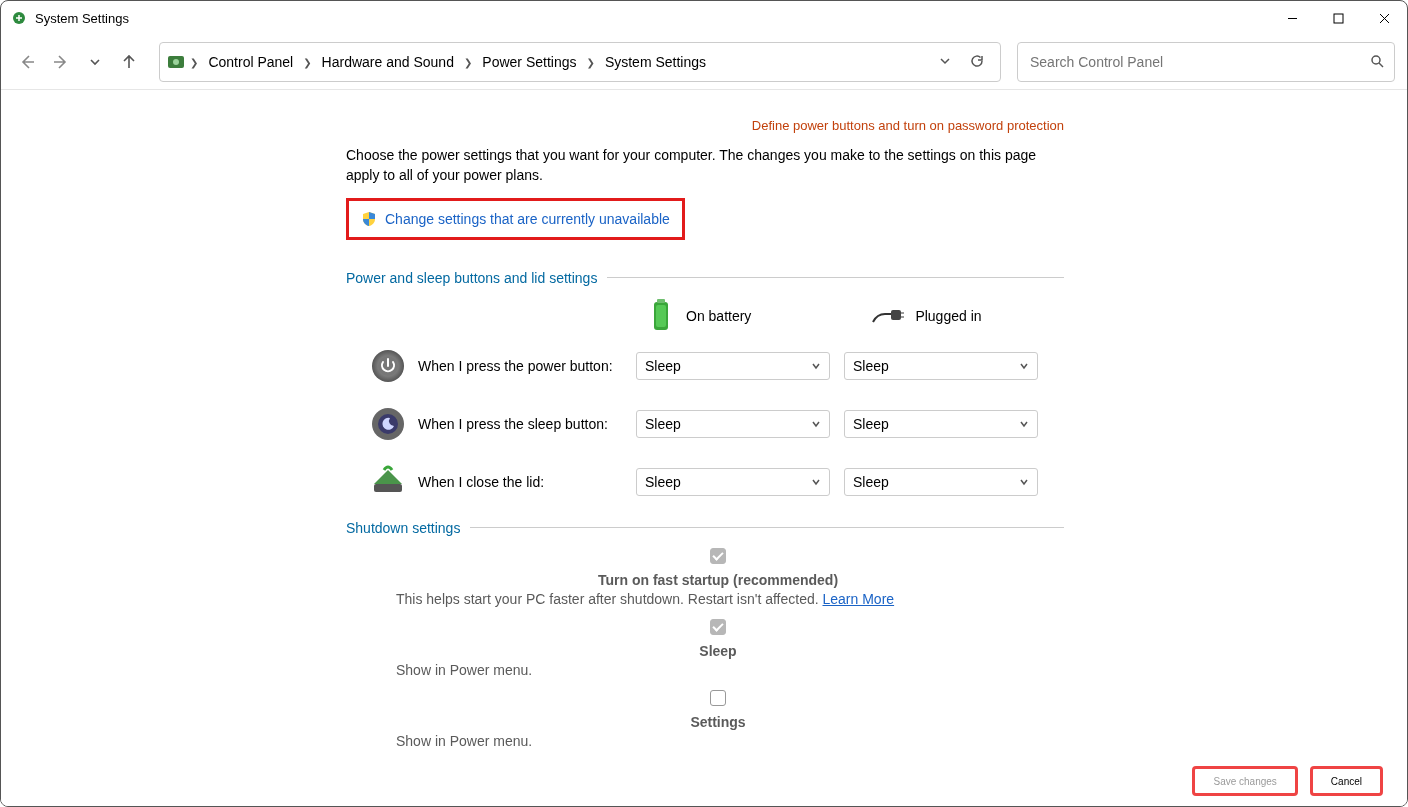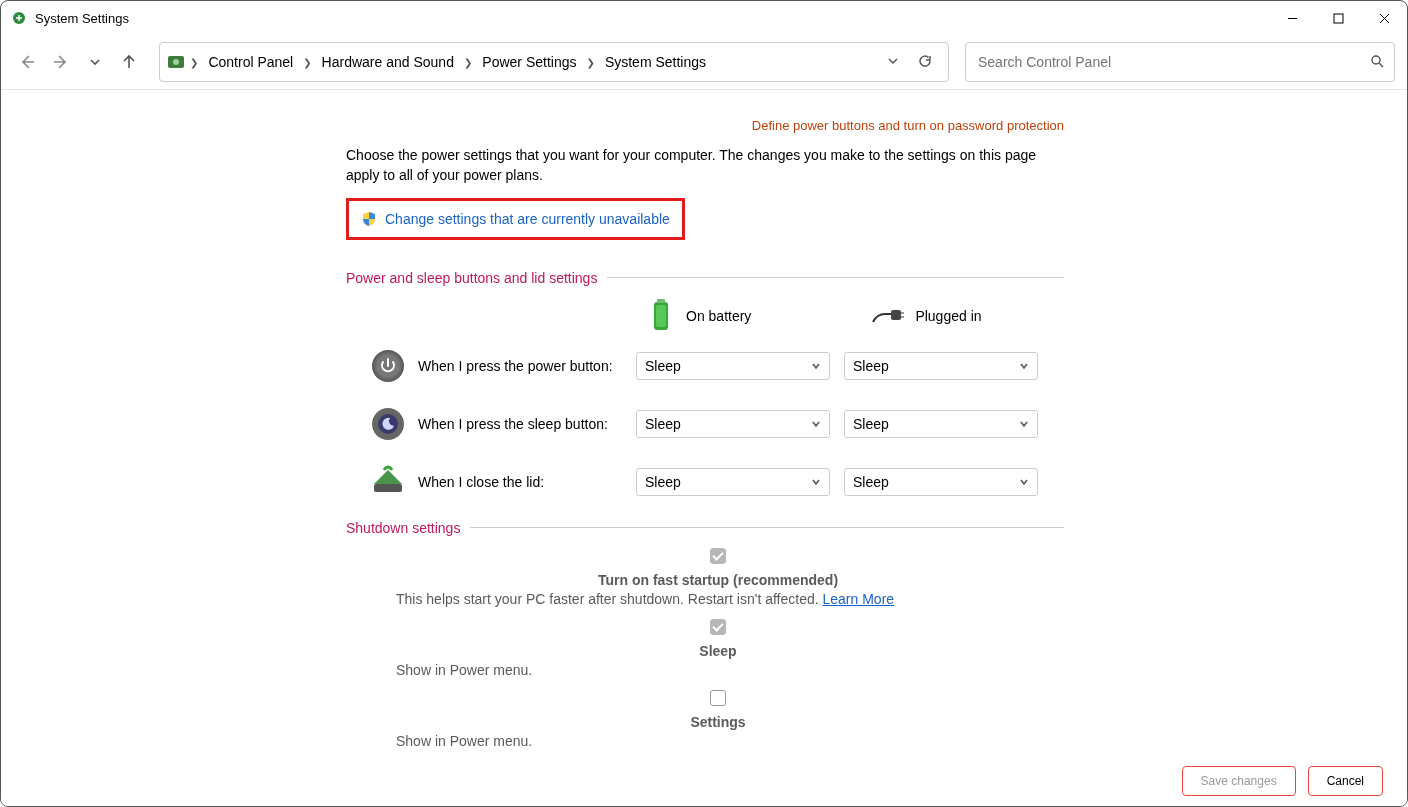--- a/index.html
+++ b/index.html
@@ -16,53 +16,53 @@
   .navbar { height:54px; display:flex; align-items:center; padding:0 12px; gap:6px;}
   .nav-arrow { width:28px; height:28px; display:flex; align-items:center; justify-content:center; color:#555;}
   .nav-arrow svg { width:16px; height:16px; stroke:#555; fill:none; stroke-width:1.6;}
   .nav-arrow.disabled svg { stroke:#888;}
   .address-bar { flex:1; height:40px; border:1px solid #ccc; border-radius:4px; display:flex; align-items:center; padding:0 6px; gap:4px; margin-left:10px;}
   .cp-icon { width:20px; height:20px; display:flex; align-items:center; justify-content:center;}
   .crumb { padding:4px 6px; font-size:14px; display:flex; align-items:center; gap:8px;}
   .crumb-sep { color:#555; font-size:10px;}
   .addr-right { margin-left:auto; display:flex; align-items:center; gap:18px; padding-right:10px; color:#555;}
   .addr-right svg{width:14px; height:14px; stroke:#555; fill:none; stroke-width:1.5;}
-  .search-box { width:430px; height:40px; border:1px solid #ccc; border-radius:4px; display:flex; align-items:center; padding:0 10px; color:#777; margin-left:10px;}
+  .search-box { width:378px; height:40px; border:1px solid #ccc; border-radius:4px; display:flex; align-items:center; padding:0 10px; color:#777; margin-left:10px;}
   .search-box input { flex:1; border:none; outline:none; font-size:14px; color:#555;}
   .search-box svg { width:14px; height:14px; stroke:#555; fill:none; stroke-width:1.5;}
   .topsep { height:1px; background:#e6e6e6;}
   
   .content-wrap { flex:1; overflow:auto; display:flex; justify-content:center; position:relative;}
   .content { width:720px; padding-top:28px; padding-left:2px;}
   h1 { font-size:13px; font-weight:400; color:#c2410c; margin:0 0 12px 0;text-align:right; }
   .desc { font-size:14px; color:#000; line-height:1.45; margin-bottom:8px;}
   .link-row { display:flex; align-items:center; gap:8px; padding:4px 6px;}
   .link-row a { color:#1a63c6; text-decoration:none; font-size:14px;}
   .highlight { border:3px solid #e21b1b; display:inline-flex; padding:6px 6px; margin-top:4px; margin-bottom:14px;}
   
-  .group-label { font-size:14px; color:#be185d; position:relative; display:flex; align-items:center; margin:16px 0 12px 0;}
+  .group-label { font-size:14px; color:#0369a1; position:relative; display:flex; align-items:center; margin:16px 0 12px 0;}
   .group-label .line { flex:1; height:1px; background:#ccc; margin-left:10px;}
   .cols-header { display:flex; padding-left:300px; gap:120px; align-items:center; margin-bottom:12px;}
   .col-head { display:flex; align-items:center; gap:10px; font-size:14px;}
   .row { display:flex; align-items:center; margin-bottom:18px;}
   .row-icon { width:40px; height:40px; display:flex; align-items:center; justify-content:center; margin-left:22px;}
   .row-label { width:228px; padding-left:10px; font-size:14px;}
   .dd { width:194px; height:28px; border:1px solid #ccc; border-radius:3px; display:flex; align-items:center; justify-content:space-between; padding:0 8px; font-size:14px; margin-right:14px; background:#fff;}
   .dd svg { width:10px; height:10px; stroke:#555; fill:none; stroke-width:1.5;}
   
   .ss-item { margin-left:26px; margin-bottom:12px; color:#5a5a5a;}
   .ss-head { display:flex; align-items:center; gap:8px; font-weight:600; color:#5a5a5a; font-size:14px;flex-direction:column;}
   .ss-sub { padding-left:24px; font-size:14px; margin-top:3px; color:#5a5a5a;}
   .ss-sub a { color:#1a63c6; text-decoration:underline;}
   .chk { width:16px; height:16px; border:1px solid #999; border-radius:3px; display:inline-flex; align-items:center; justify-content:center; background:#fff;}
   .chk.checked { background:#b7b7b7; border-color:#b7b7b7;}
   .chk.checked::after { content:""; width:8px; height:4px; border-left:2px solid #fff; border-bottom:2px solid #fff; transform:rotate(-45deg); margin-top:-2px;}
   
   .footer { position:absolute; bottom:0; left:0; right:0; height:50px; display:flex; align-items:center; justify-content:flex-end; gap:12px; padding-right:24px; background:#fff;}
-  .btn { height:30px; padding:0 18px; border:1px solid #ef4444; border-radius:4px; background:#fff; font-size:12px; display:flex; align-items:center;}
+  .btn { height:30px; padding:0 18px; border:3px solid #ef4444; border-radius:4px; background:#fff; font-size:10px; display:flex; align-items:center;}
   .btn.disabled { color:#9a9a9a;}
   
   .shield { width:16px; height:16px;}
   
   .battery-ic{width:30px;height:36px;}
   .plug-ic{width:34px;height:20px;}
 </style>
 </head>
 <body>
 

